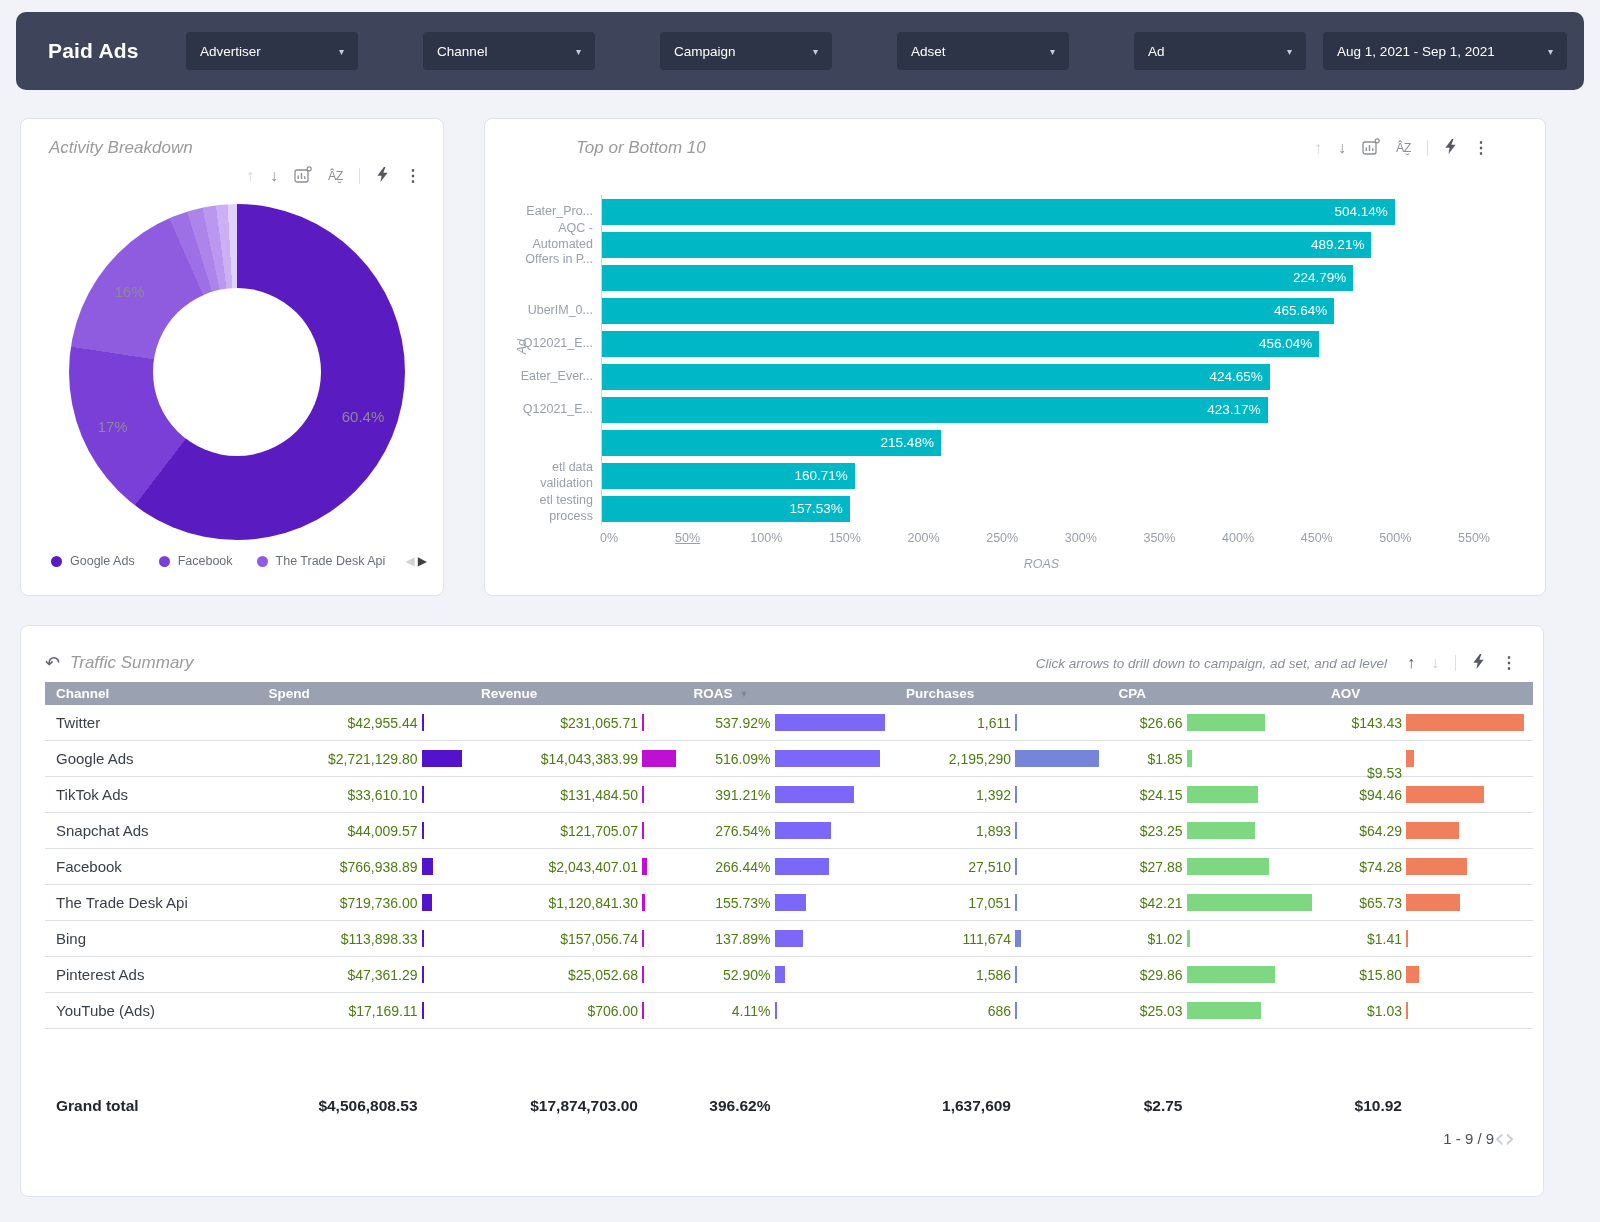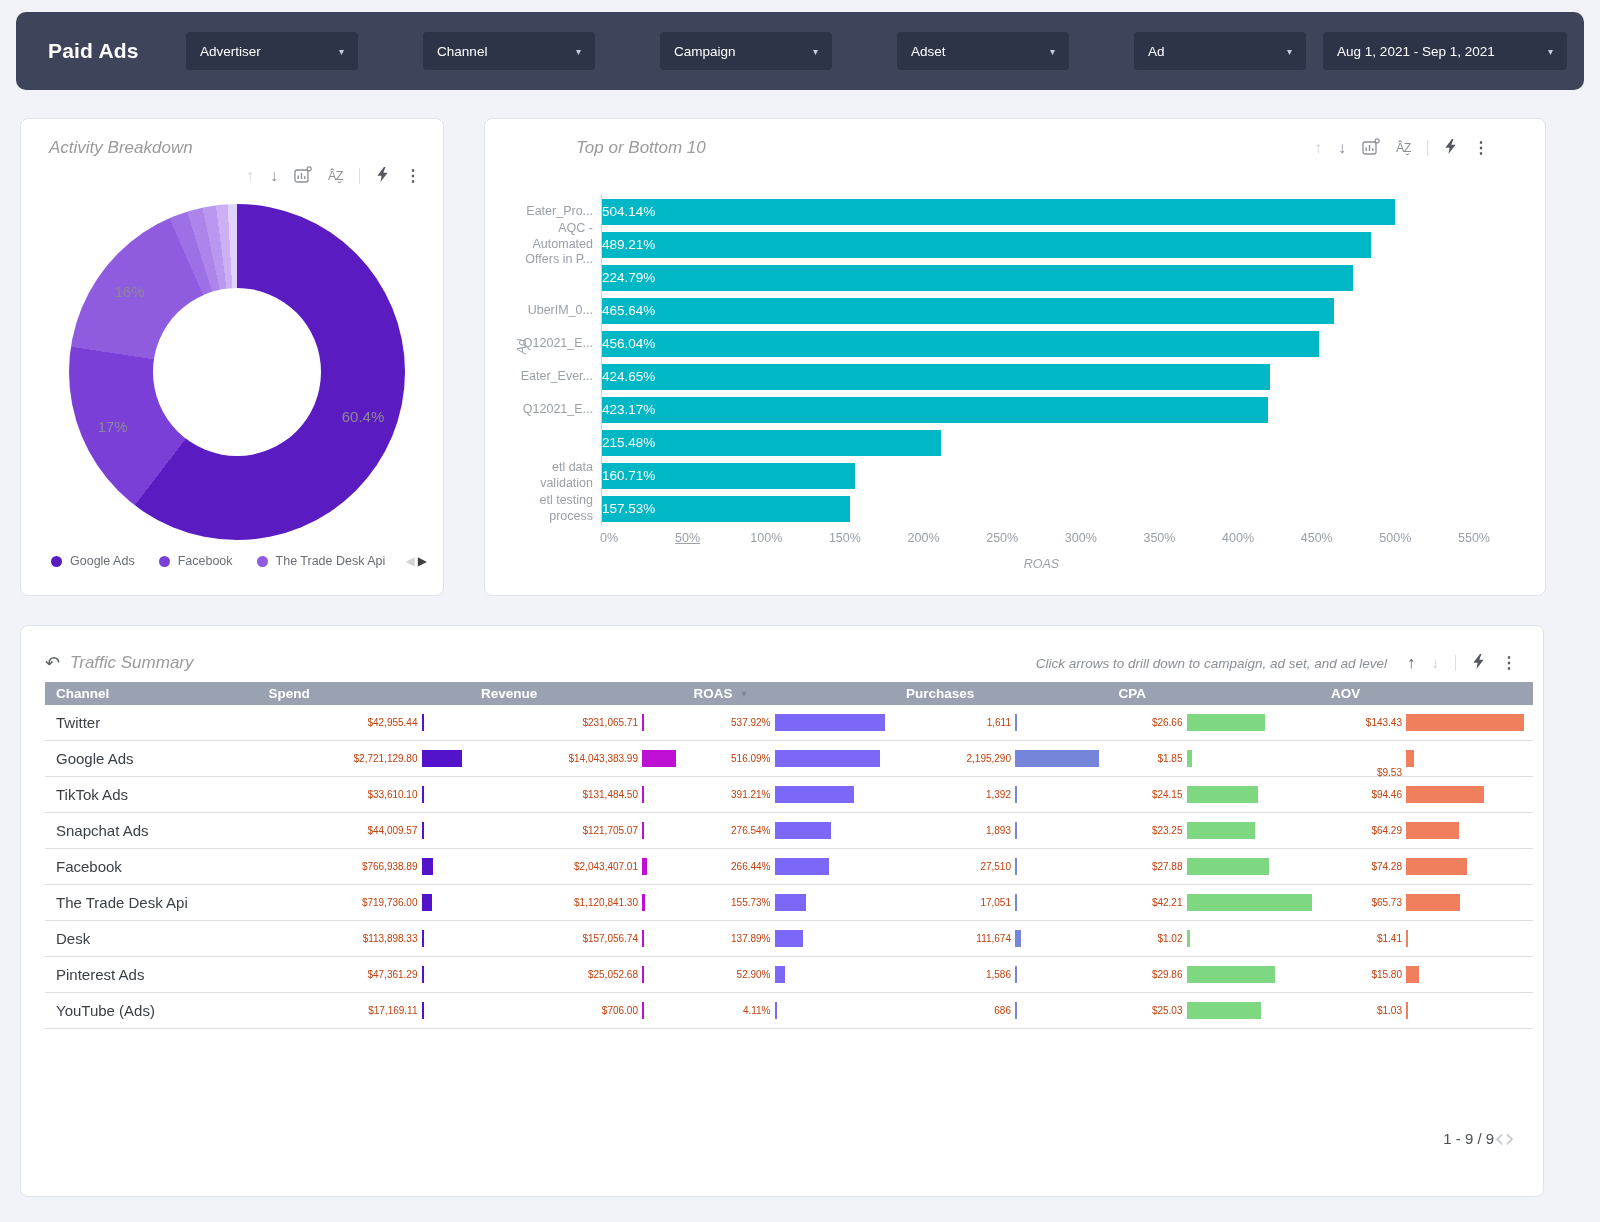--- a/index.html
+++ b/index.html
@@ -71,21 +71,21 @@
   .bar-row { display:flex; align-items:center; height:33px; }
   .ylab {
     width:88px; padding-right:8px; flex:none; text-align:right;
     color:#9aa0a8; font-size:12.5px; line-height:1.25;
   }
   .track {
     width:920px; height:33px; display:flex; align-items:center;
     border-left:1px solid #d0d4da;
   }
   .hbar {
-    height:26px; display:flex; align-items:center; 
+    height:26px; display:flex; align-items:center; justify-content:flex-end;
     padding-right:7px; color:#fff; font-size:13.5px; cursor:pointer;
   }
   #x-ticks { position:absolute; left:124px; top:412px; width:865px; height:16px; }
   .tick { position:absolute; transform:translateX(-50%); color:#9aa0a8; font-size:12.5px; white-space:nowrap; }
   #x-axis-title {
     position:absolute; left:124px; top:438px; width:865px; text-align:center;
     color:#9aa0a8; font-size:12.5px; font-style:italic;
   }
   #y-axis-title {
     position:absolute; left:30px; top:220px; color:#9aa0a8; font-size:12.5px; font-style:italic;
@@ -101,21 +101,21 @@
   }
   .th {
     width:212.5px; flex:none; padding-left:11px; color:#fff; font-weight:bold;
     font-size:13.5px; cursor:pointer; display:flex; align-items:center; gap:7px;
   }
   .sort-caret { font-size:9px; color:#7e8798; }
   #table-body { position:absolute; left:24px; top:79px; width:1488px; }
   .trow { display:flex; align-items:center; height:36px; border-bottom:1px solid #dcdfe5; cursor:pointer; }
   .td-channel { width:212.5px; flex:none; padding-left:11px; font-size:15px; color:#3b4048; }
   .td-num { width:212.5px; flex:none; display:flex; align-items:center; }
-  .val { display:block; text-align:right; font-size:10px; color:#c2410c; flex:none; }
+  .val { display:block; text-align:right; font-size:14px; color:#4d7c0f; flex:none; }
   .barwrap { flex:1; padding-left:4px; display:flex; align-items:center; }
   .cellbar { display:block; height:17px; }
   #grand-total { position:absolute; left:24px; top:462px; width:1488px; height:36px; display:flex; align-items:center; }
   #grand-total .td-channel, #grand-total .val { font-weight:bold; font-size:15.5px; color:#23262c; }
   #table-pager {
     position:absolute; right:28px; top:496px; height:32px;
     display:flex; align-items:center; 
   }
   #table-pager .count { color:#4a4e55; font-size:15px; }
   .page-chev { color:#c9ccd2; font-size:26px; line-height:1; cursor:pointer; font-family:"DejaVu Sans", sans-serif; }
@@ -601,21 +601,21 @@
           </span>
         </div>
         <div class="td-num">
           <span class="val" style="width: 82px;">$65.73</span>
           <span class="barwrap">
             <i class="cellbar" style="background: rgb(240, 127, 94); width: 54.0761px;"></i>
           </span>
         </div>
       </div>
       <div class="trow">
-        <div class="td-channel">Desk</div>
+        <div class="td-channel">Bing</div>
         <div class="td-num">
           <span class="val" style="width: 160px;">$113,898.33</span>
           <span class="barwrap">
             <i class="cellbar" style="background: rgb(82, 19, 202); width: 2px;"></i>
           </span>
         </div>
         <div class="td-num">
           <span class="val" style="width: 168px;">$157,056.74</span>
           <span class="barwrap">
             <i class="cellbar" style="background: rgb(189, 16, 210); width: 2px;"></i>
@@ -716,20 +716,41 @@
           <span class="barwrap">
             <i class="cellbar" style="background: rgb(126, 216, 129); width: 74.1234px;"></i>
           </span>
         </div>
         <div class="td-num">
           <span class="val" style="width: 82px;">$1.03</span>
           <span class="barwrap">
             <i class="cellbar" style="background: rgb(240, 127, 94); width: 2px;"></i>
           </span>
         </div>
+      </div>
+    </div>
+  <div id="grand-total">
+      <div class="td-channel">Grand total</div>
+      <div class="td-num">
+        <span class="val" style="width: 160px;">$4,506,808.53</span>
+      </div>
+      <div class="td-num">
+        <span class="val" style="width: 168px;">$17,874,703.00</span>
+      </div>
+      <div class="td-num">
+        <span class="val" style="width: 88px;">396.62%</span>
+      </div>
+      <div class="td-num">
+        <span class="val" style="width: 116px;">1,637,609</span>
+      </div>
+      <div class="td-num">
+        <span class="val" style="width: 75px;">$2.75</span>
+      </div>
+      <div class="td-num">
+        <span class="val" style="width: 82px;">$10.92</span>
       </div>
     </div>
   <div id="table-pager">
     <span class="count">1 - 9 / 9</span>
     <span class="page-chev">‹</span>
     <span class="page-chev">›</span>
   </div>
 </div>
 
 </body></html>

